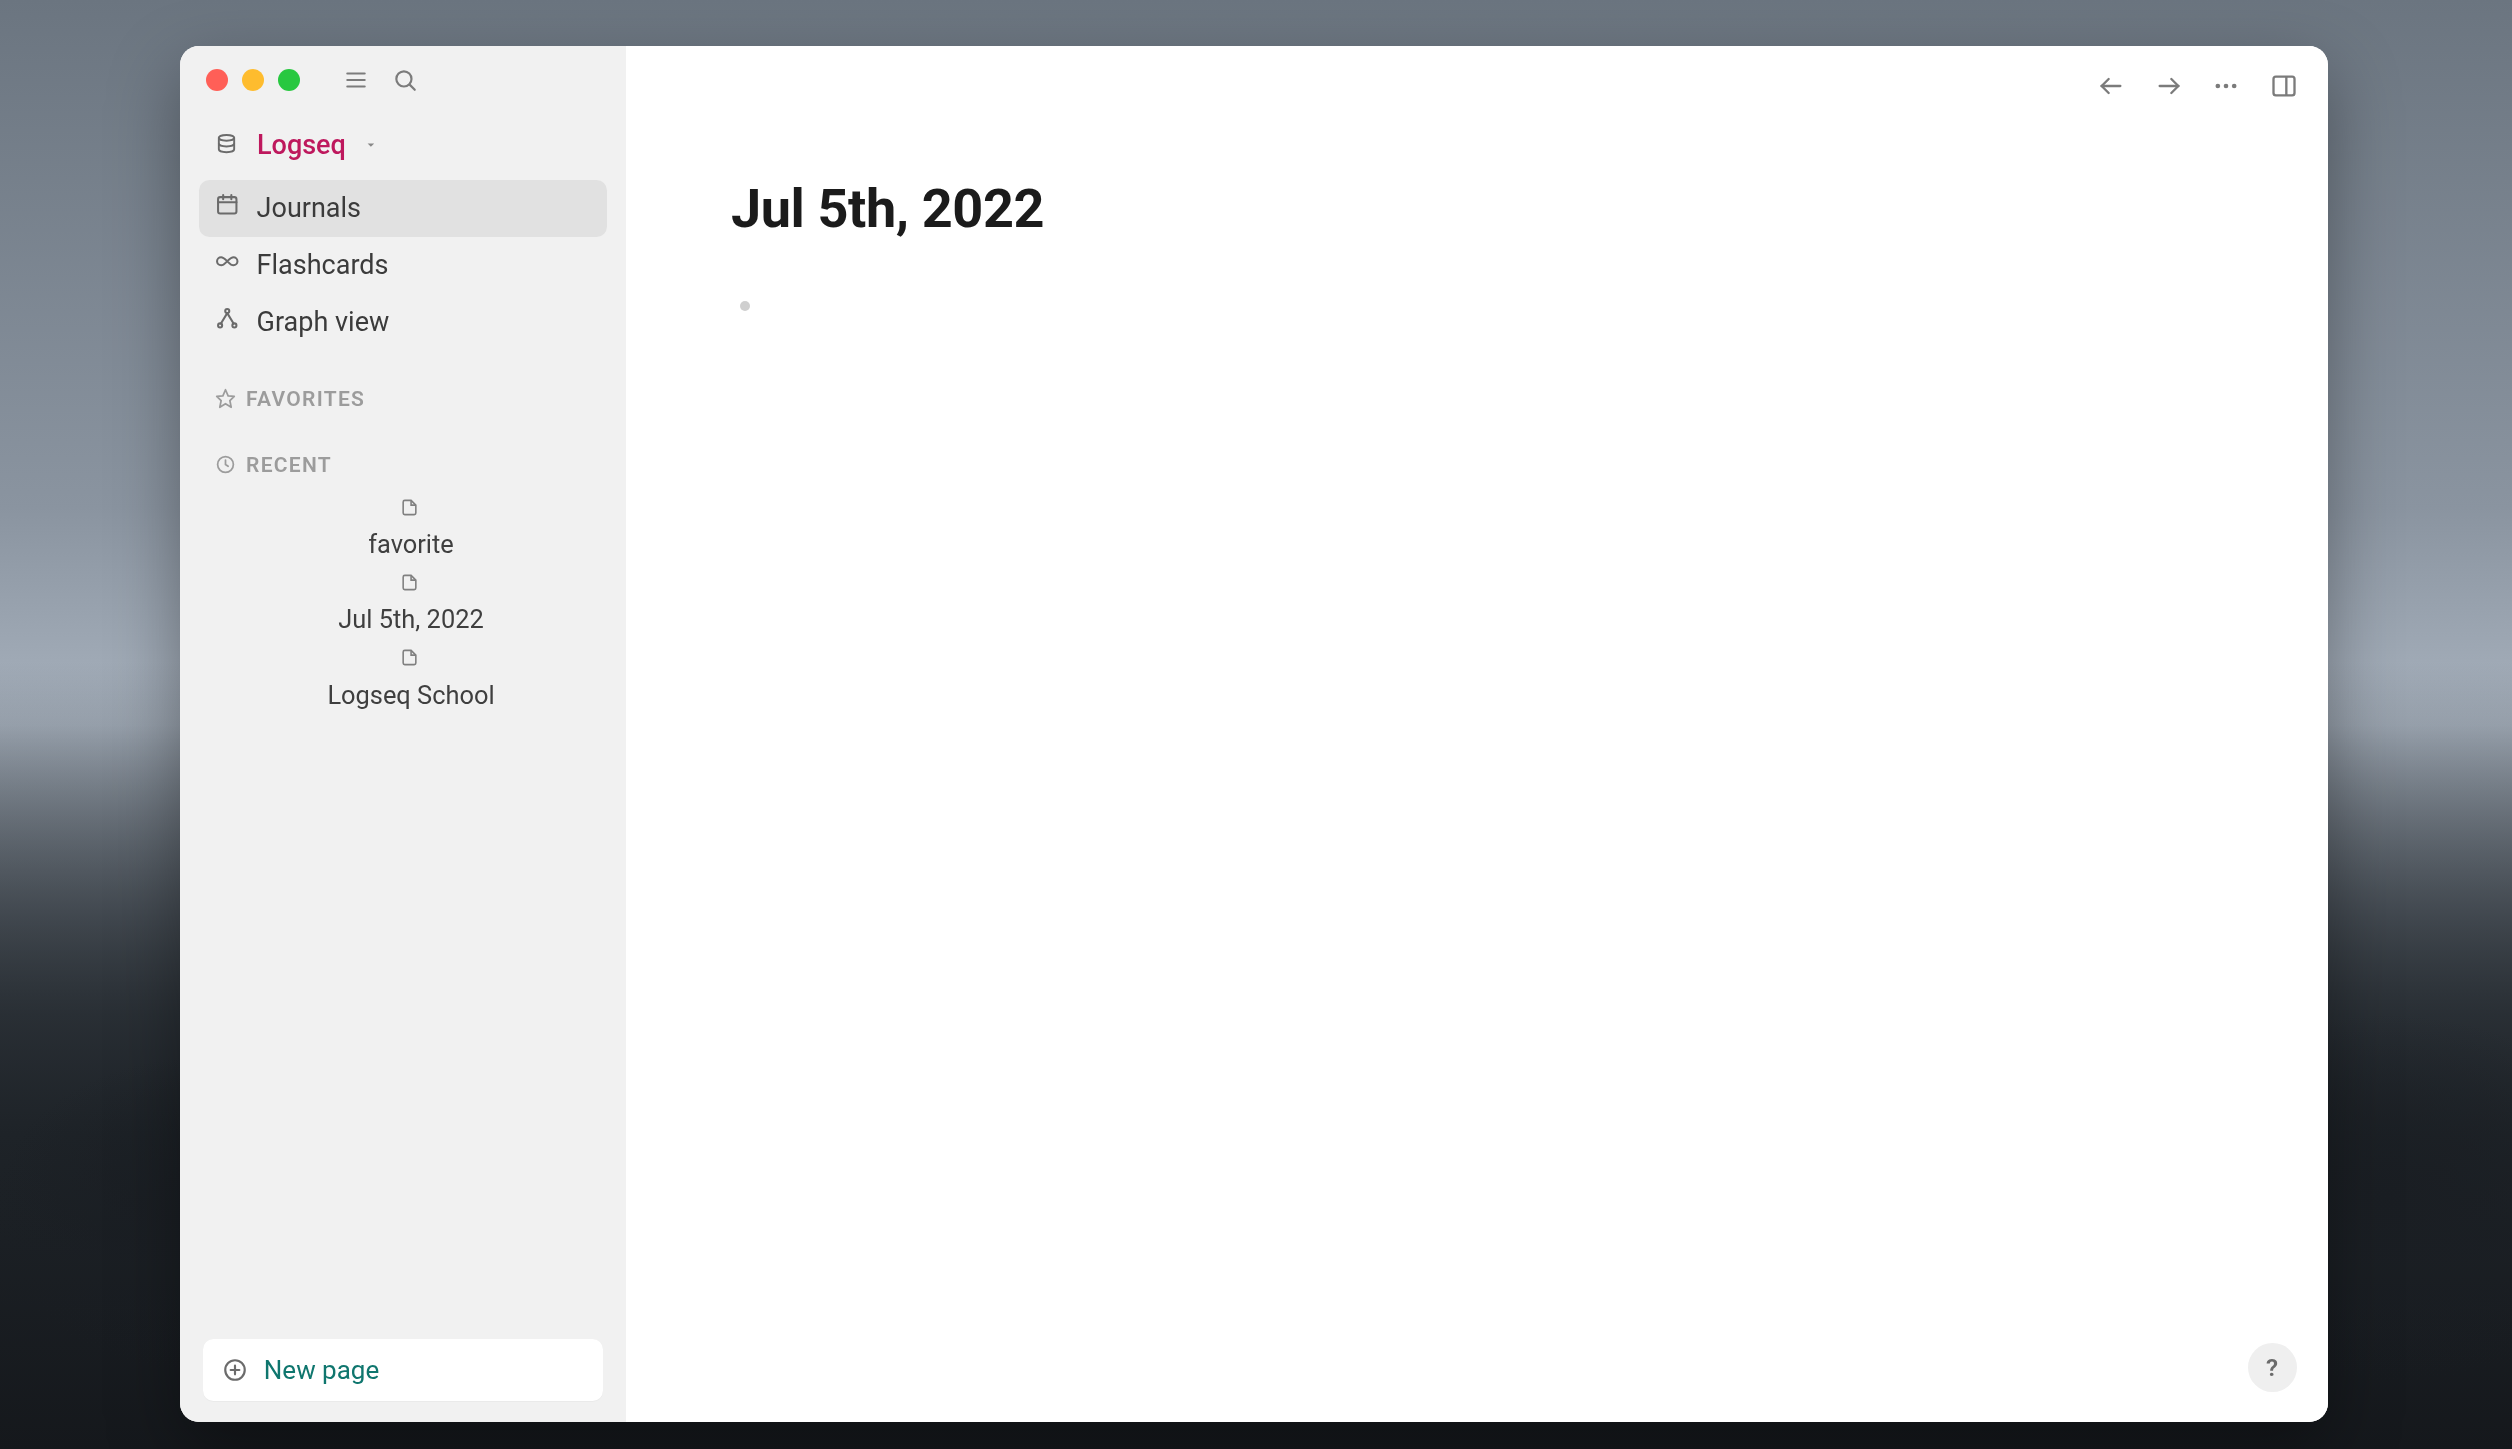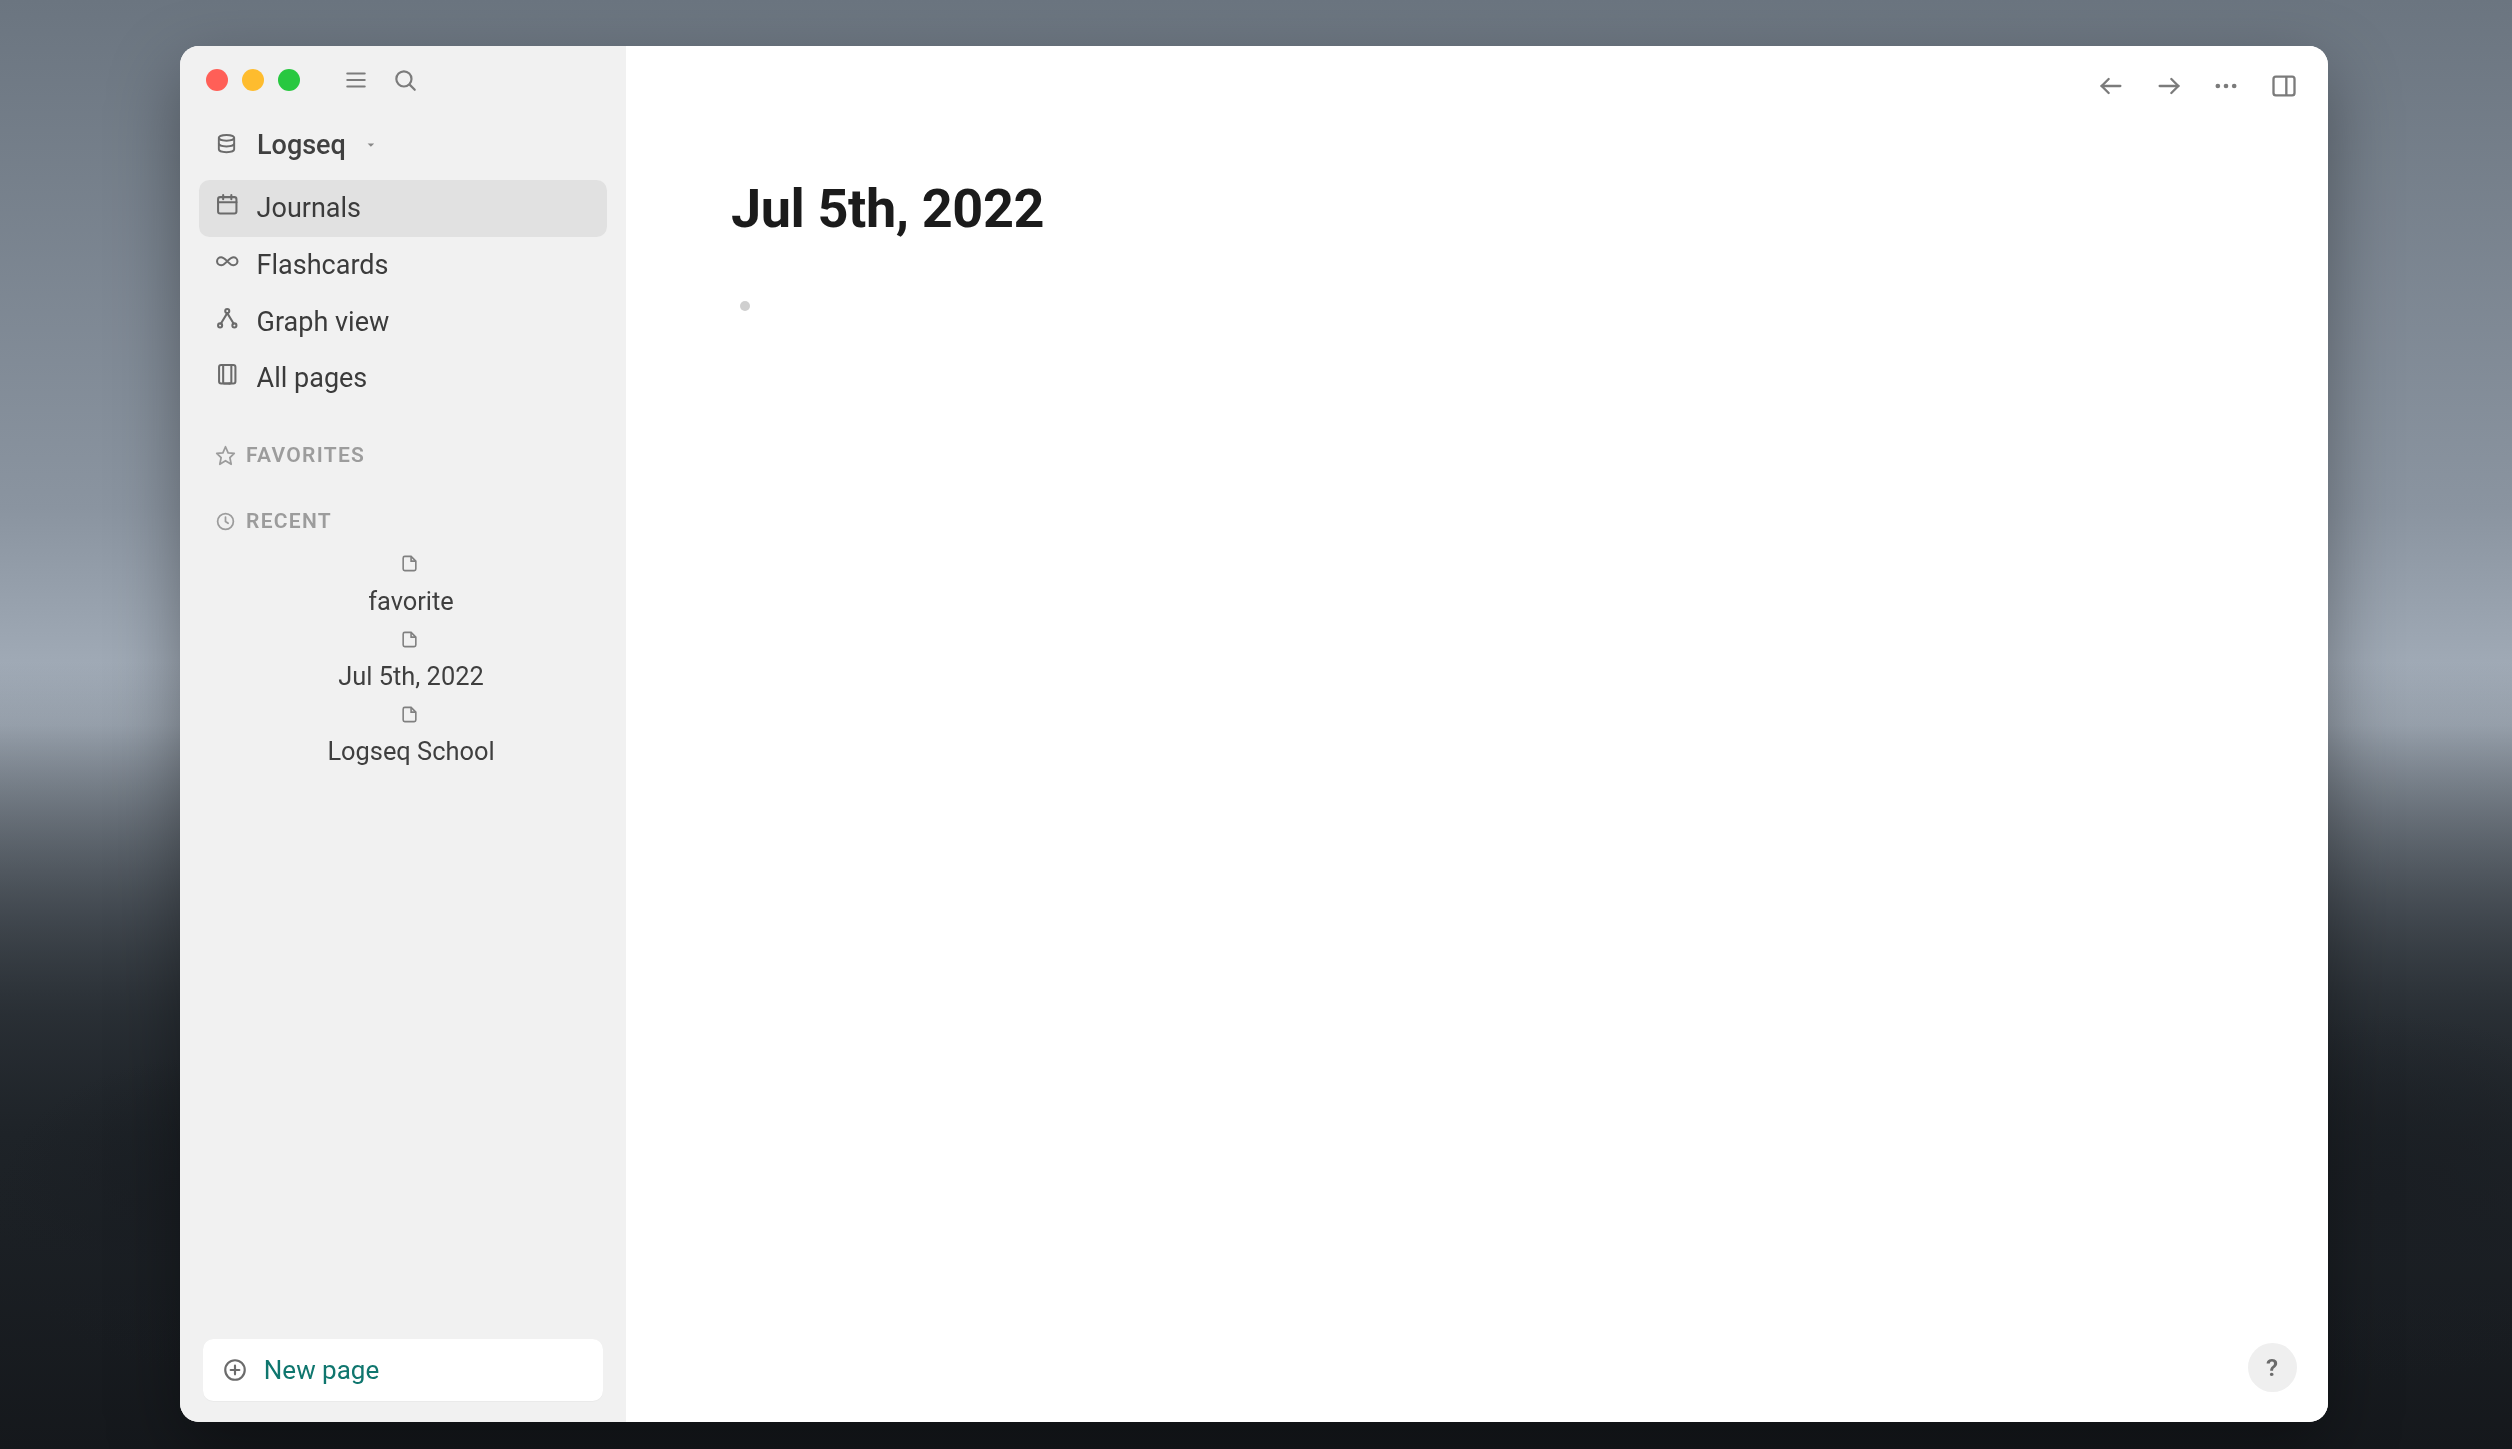--- a/index.html
+++ b/index.html
@@ -70,21 +70,21 @@
     .db-selector {
       display: flex;
       align-items: center;
       padding: 10.5px 35px 10.5px 35px;
       gap: 14px;
       color: #4a4a4a;
       cursor: pointer;
       margin: 5.3px 0 5.3px 0;
     }
     .db-selector .icon-slot { width: 28px; display:flex; }
-    .db-selector .label { font-size: 27px; font-weight: 500; color: #404040; }
+    .db-selector .label { font-size: 27px; font-weight: 500; color: #be185d; }
     .db-selector .chev { margin-left: 3.5px; color:#888; }
 
     .nav-list { padding: 3.5px 19px; }
     .nav-item {
       display: flex;
       align-items: flex-start;
       gap: 15.8px;
       padding: 12.3px 15.8px;
       border-radius: 10.5px;
       color: #3b3b3b;
@@ -281,30 +281,20 @@
           <svg width="24.5" height="24.5" viewBox="0 0 24 24" fill="none" stroke="currentColor" stroke-width="2" stroke-linecap="round">
               <circle cx="12" cy="5" r="2"></circle>
               <circle cx="5" cy="19" r="2"></circle>
               <circle cx="19" cy="19" r="2"></circle>
               <line x1="12" y1="7" x2="5.8" y2="17.2"></line>
               <line x1="12" y1="7" x2="18.2" y2="17.2"></line>
             </svg>
         </span>
         <span>Graph view</span>
       </div>
-      <div class="nav-item">
-        <span class="nav-icon">
-          <svg width="24.5" height="24.5" viewBox="0 0 24 24" fill="none" stroke="currentColor" stroke-width="2" stroke-linecap="round">
-              <path d="M8 3H6a2 2 0 00-2 2v14a2 2 0 002 2h8"></path>
-              <path d="M14 3h4a2 2 0 012 2v14a2 2 0 01-2 2h-4"></path>
-              <rect x="8" y="3" width="8" height="18" rx="1"></rect>
-            </svg>
-        </span>
-        <span>All pages</span>
-      </div>
     </nav>
 
     <div class="section-header">
       <span class="sec-icon">
         <svg width="21" height="21" viewBox="0 0 24 24" fill="none" stroke="currentColor" stroke-width="2" stroke-linejoin="round">
             <polygon points="12 2 15 9 22 9.5 17 14.5 18.5 22 12 18 5.5 22 7 14.5 2 9.5 9 9"></polygon>
           </svg>
       </span>
       <span>FAVORITES</span>
     </div>

